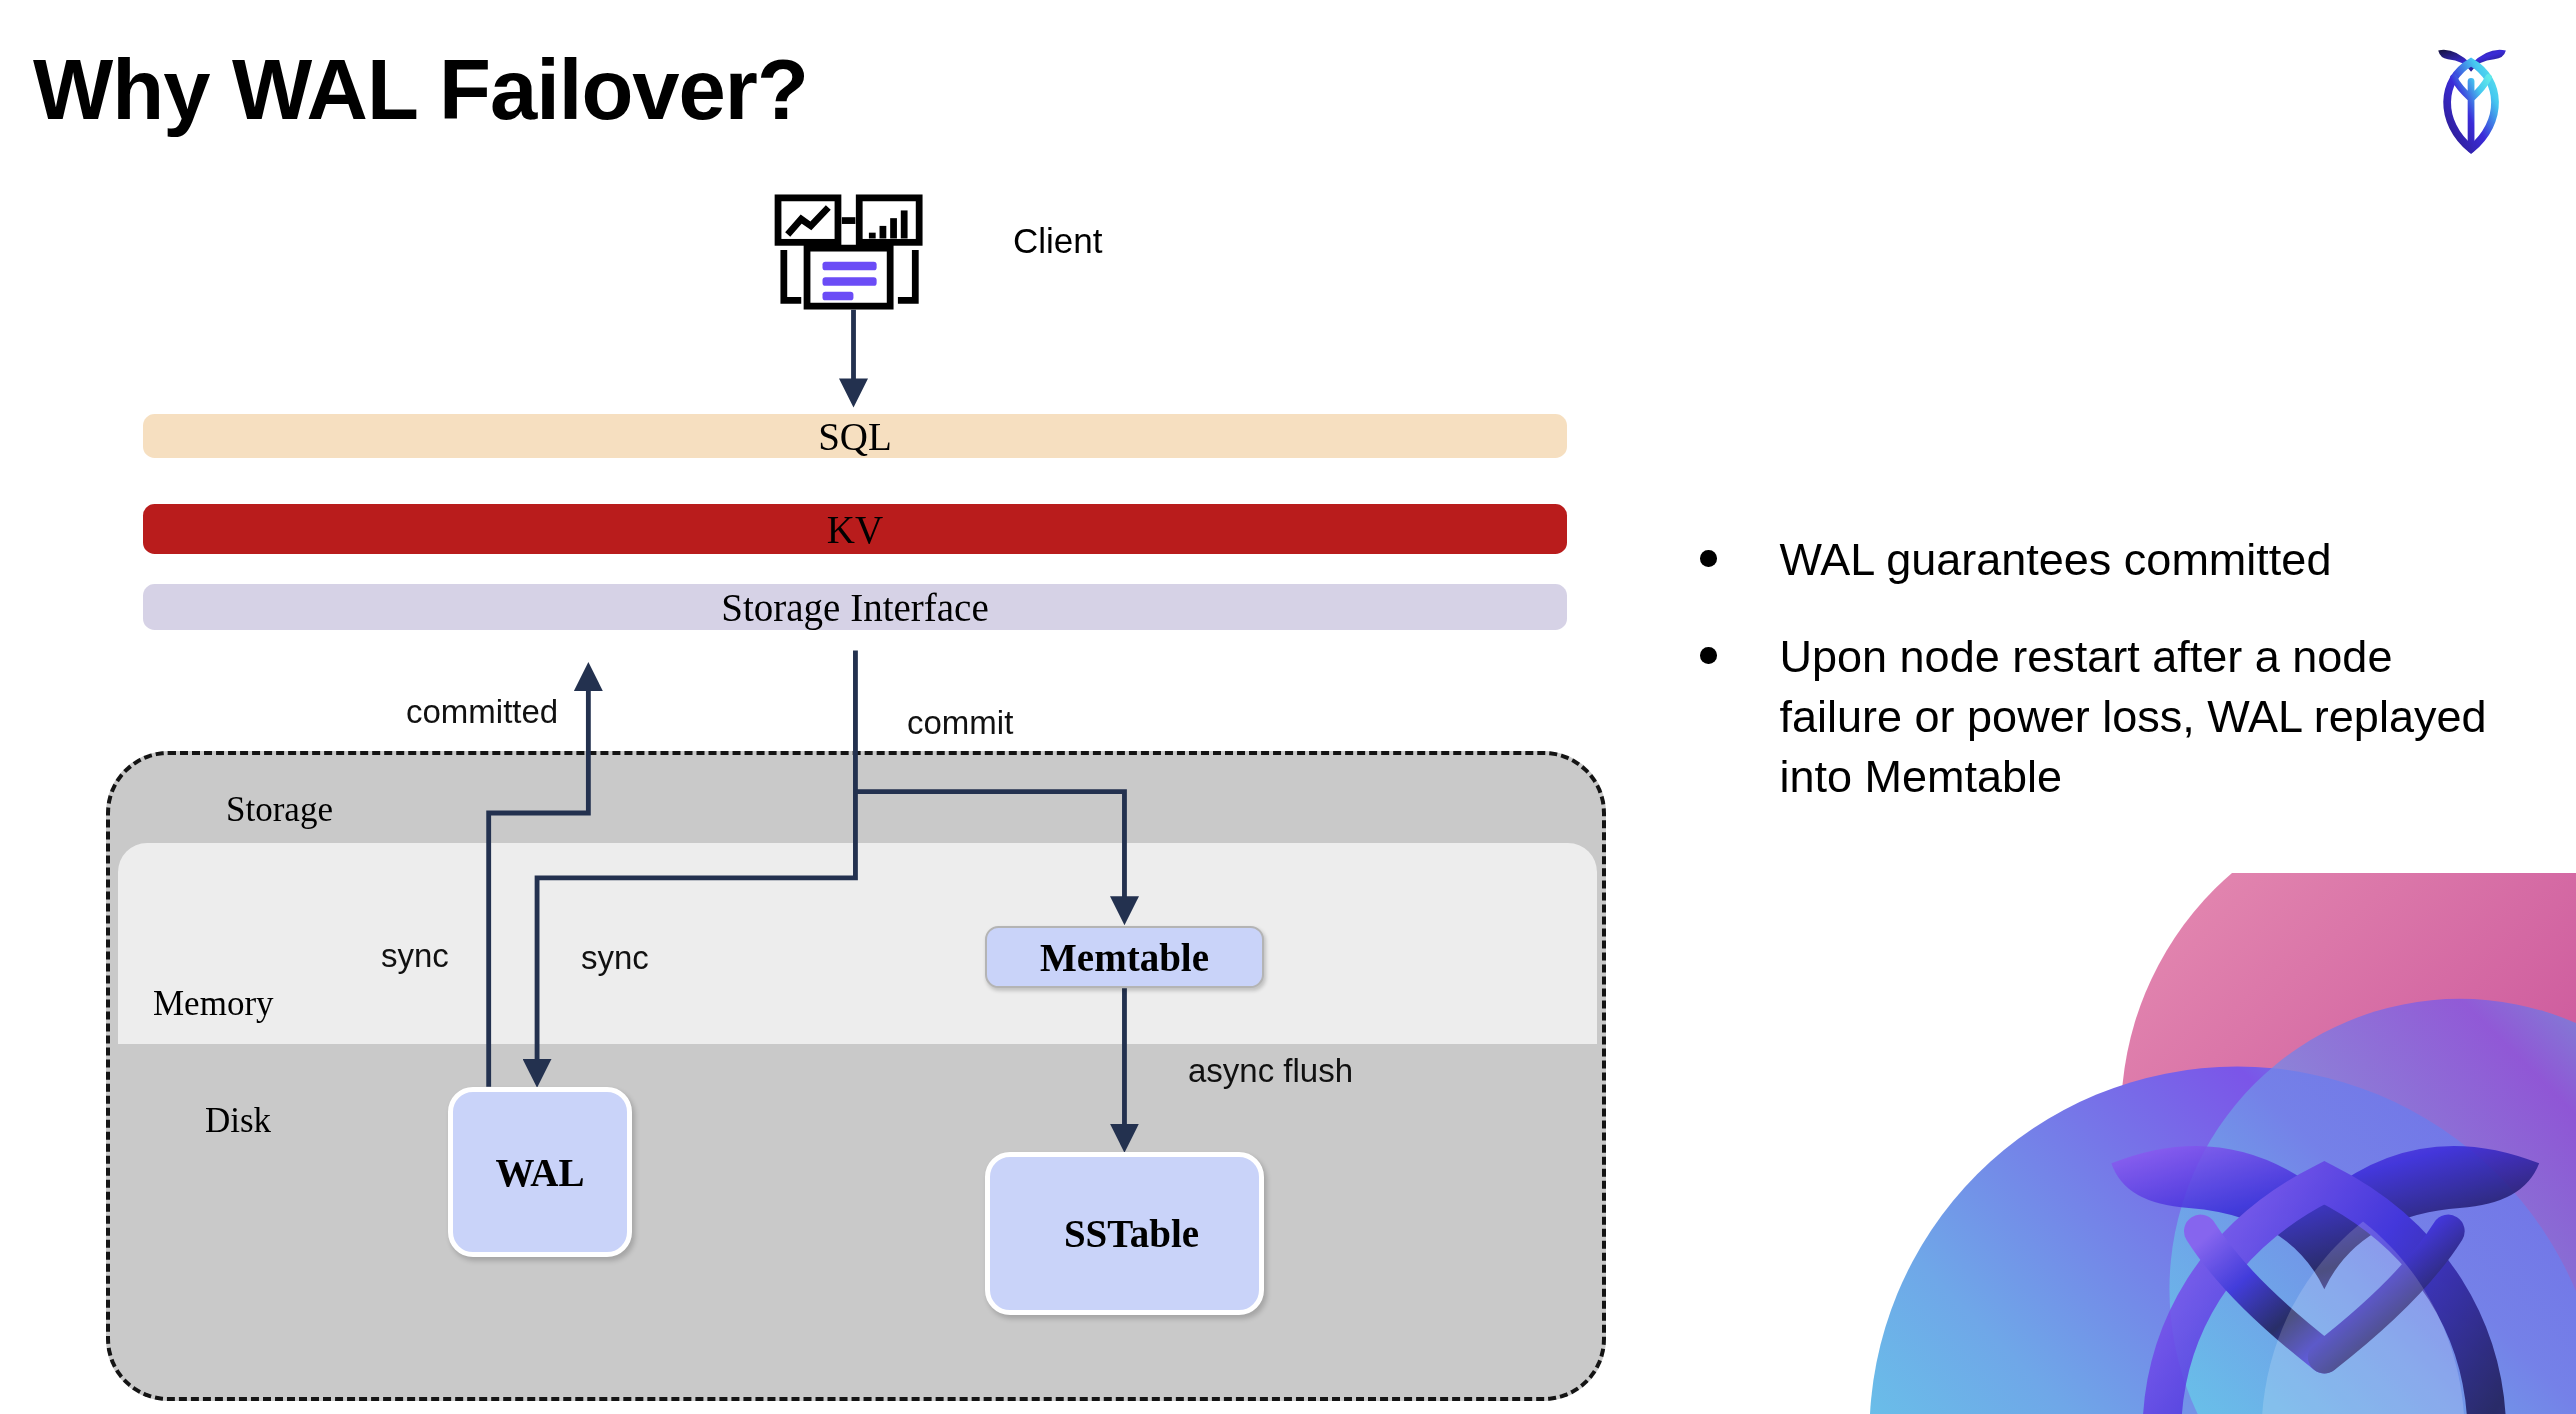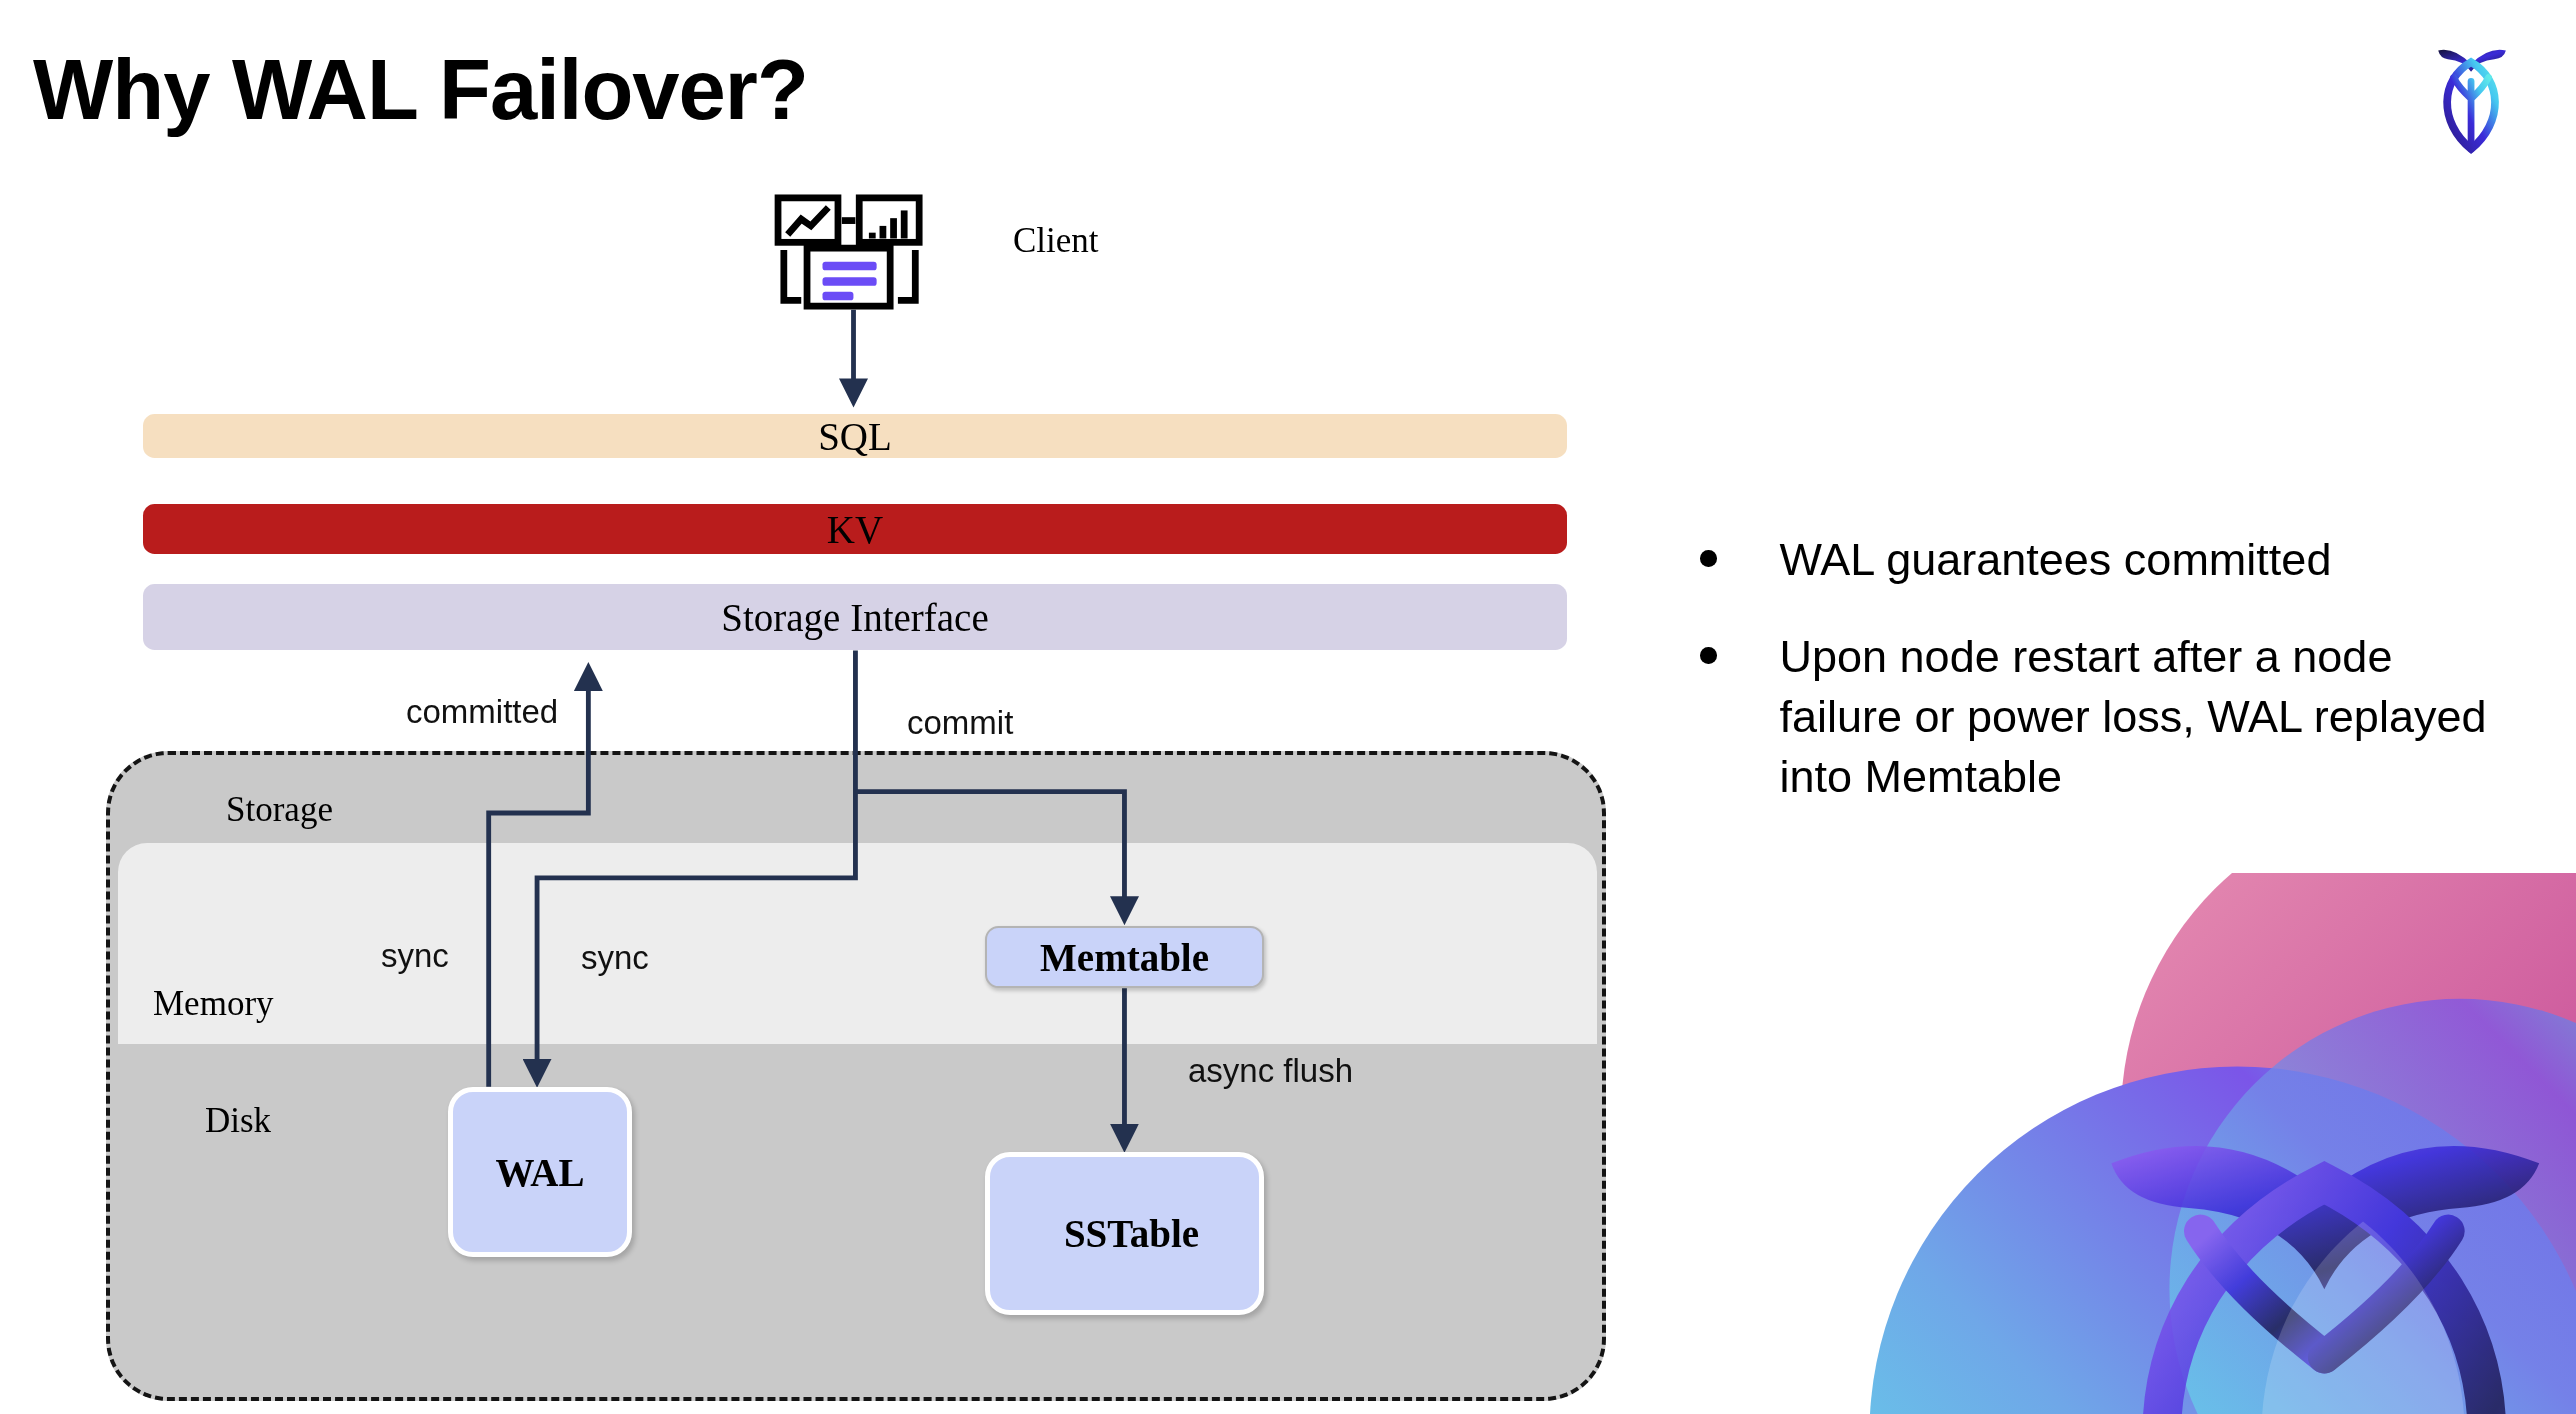--- a/index.html
+++ b/index.html
@@ -26,35 +26,35 @@
   
   .corner-deco { position:absolute; right:0; bottom:0; width:755px; height:542px; overflow:hidden; pointer-events:none; }
 
   
   .brand-logo { position:absolute; left:2415px; top:29px; width:116px; height:126px; }
 
   
   .client-icon { position:absolute; left:774px; top:194px; width:155px; height:116px; }
   .client-label {
     position:absolute; left:1013px; top:221px;
-    font-size:35px; color:#000; font-family:Liberation Serif, serif;
+    font-size:35px; color:#000; font-family:Liberation Sans, sans-serif;
     white-space:nowrap;
   }
 
   
   .layer-bar {
     position:absolute; left:143px; width:1424px;
     border-radius:11.6px;
     display:flex; align-items:center; justify-content:center;
     font-family:"Liberation Serif", serif;
     font-size:39px; color:#000;
   }
   #bar-sql  { top:414px; height:44px; background:#F6DFC0; }
   #bar-kv   { top:504px; height:50px; background:#b91c1c; }
-  #bar-si   { top:584px; height:66px; background:#D6D2E6; }
+  #bar-si   { top:584px; height:46px; background:#D6D2E6; }
 
   
   .pebble-box {
     position:absolute; left:106px; top:751px; width:1500px; height:650px;
     background:#C9C9C9;
     border:4.8px dashed #141414;
     border-radius:62px;
     box-sizing:border-box;
   }
   .memory-region {

